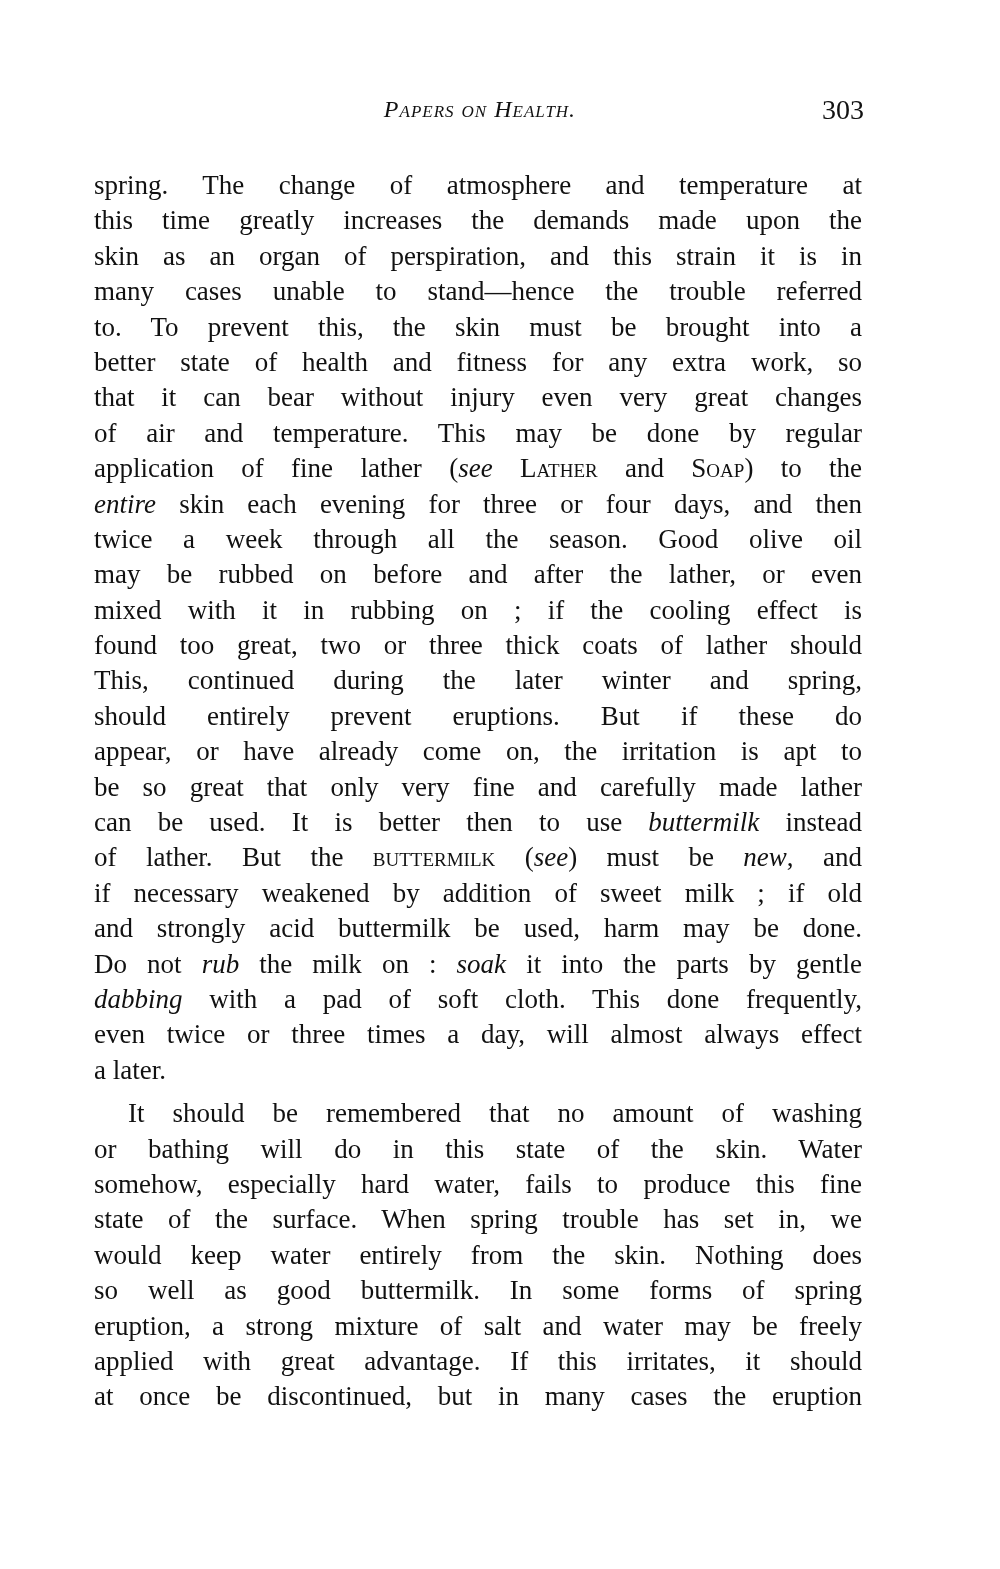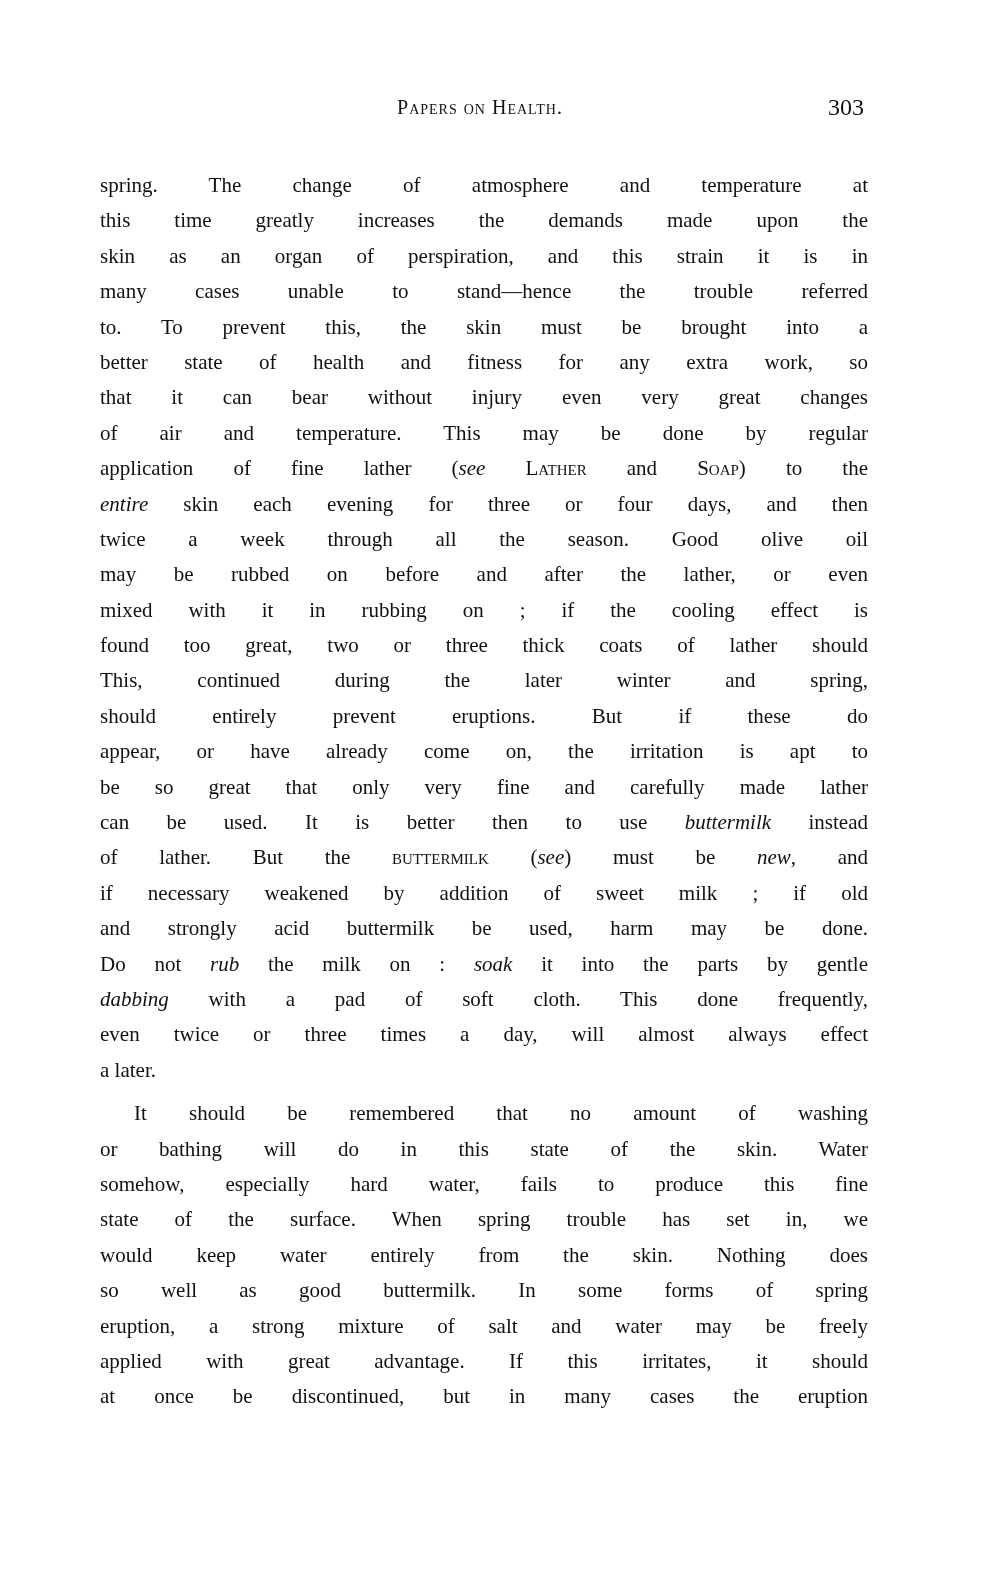--- a/index.html
+++ b/index.html
@@ -6,30 +6,30 @@
     body {
       width: 1000px; height: 1569px; position: relative; overflow: hidden;
       font-family: "Liberation Serif", "DejaVu Serif", serif;
       color: #111111;
     }
     .header {
       position: absolute; top: 96px; left: 96px; width: 768px; height: 40px;
     }
     .running-title {
       position: absolute; left: 0; right: 0; top: 0; text-align: center;
-      font-size: 20px; letter-spacing: 1px; font-variant: small-caps;
+      font-size: 24px; letter-spacing: 1px; font-variant: small-caps; font-style: italic;
     }
     .page-number {
-      position: absolute; right: 0; top: -2px; font-size: 24px;
+      position: absolute; right: 0; top: -2px; font-size: 28px;
       font-variant-numeric: oldstyle-nums;
       margin-left: 24px;
     }
     .body-text {
-      position: absolute; top: 168px; left: 100px; width: 768px;
-      font-size: 21px; line-height: 35.4px;
+      position: absolute; top: 168px; left: 94px; width: 768px;
+      font-size: 27px; line-height: 35.4px;
     }
     .line {
       display: block; white-space: nowrap; text-align: justify;
       text-align-last: justify; height: 35.4px;
     }
     .line.last { text-align-last: left; }
     .line.indent { padding-left: 34px; }
     .para-gap { height: 8px; }
     .sc { font-variant: small-caps; }
     em { }

